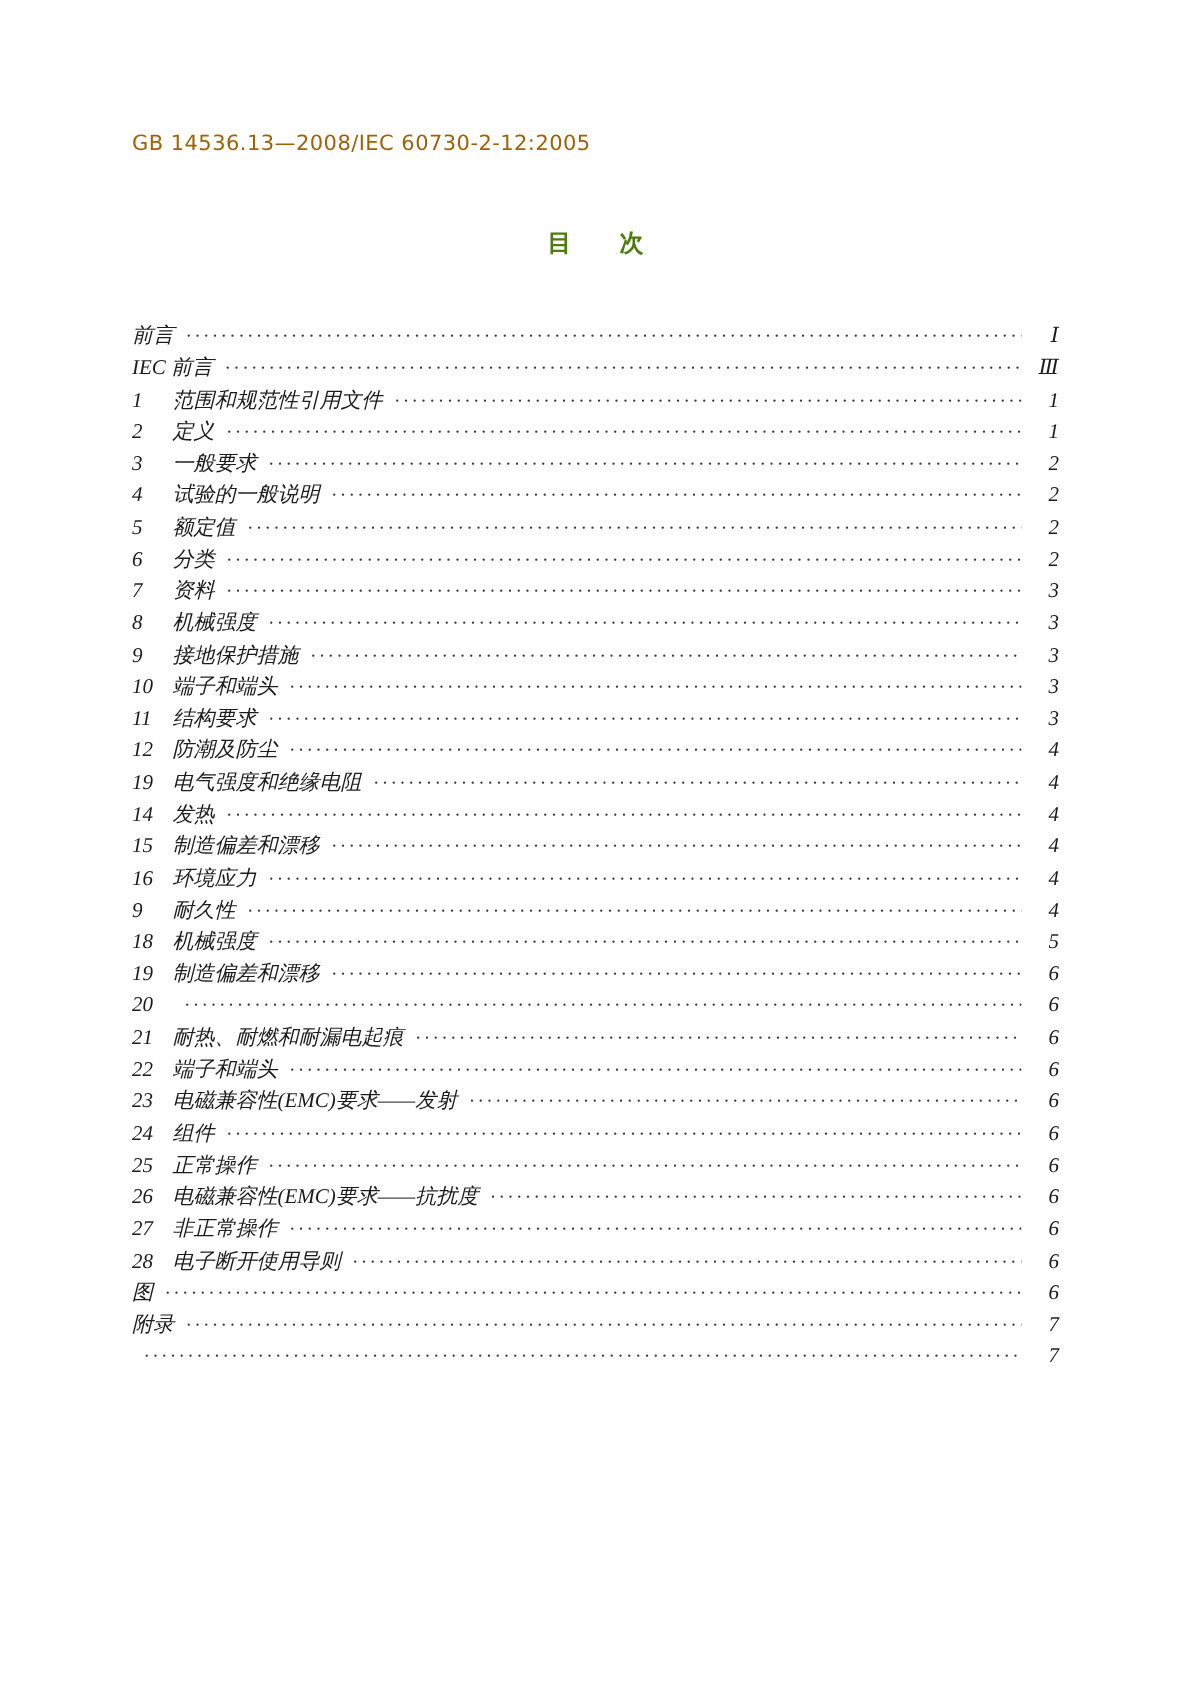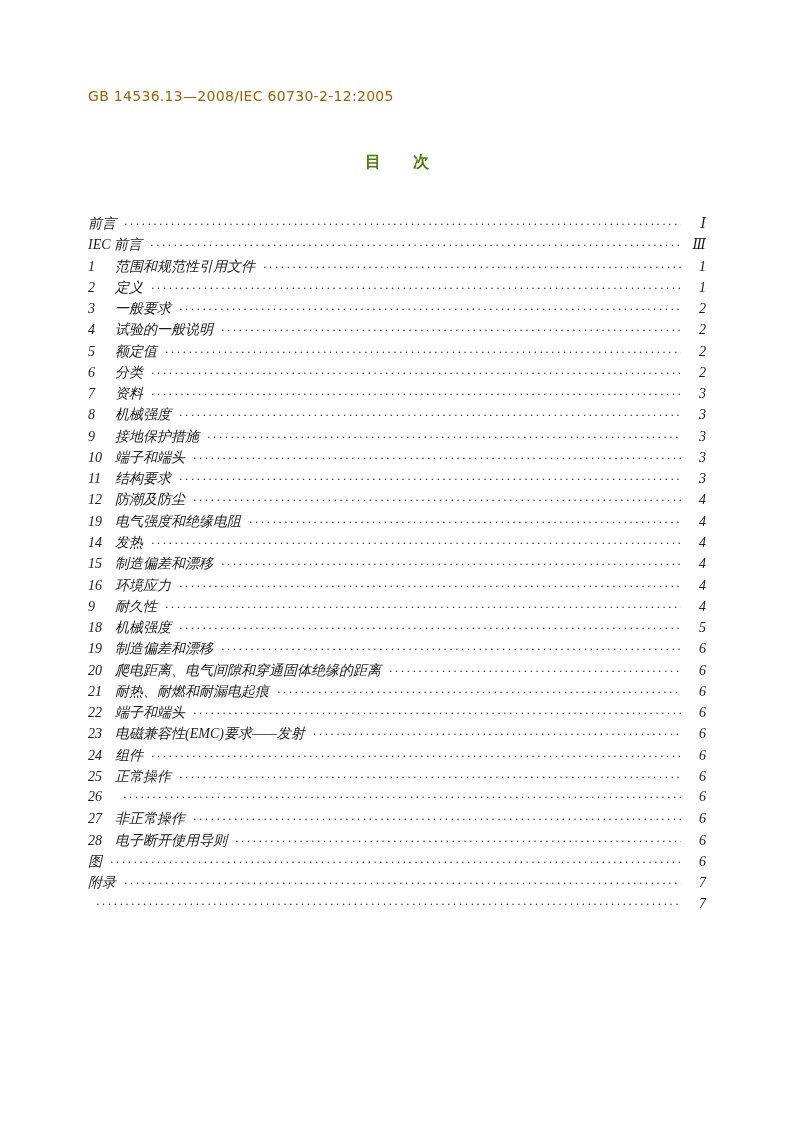--- a/index.html
+++ b/index.html
@@ -204,21 +204,20 @@
         <span class="toc-page">5</span>
       </div>
       <div class="toc-row">
         <span class="toc-num">19</span>
         <span class="toc-title">制造偏差和漂移</span>
         <span class="toc-dots">··········································································································································································</span>
         <span class="toc-page">6</span>
       </div>
       <div class="toc-row">
         <span class="toc-num">20</span>
-        <span class="toc-title">爬电距离、电气间隙和穿通固体绝缘的距离</span>
         <span class="toc-dots">··········································································································································································</span>
         <span class="toc-page">6</span>
       </div>
       <div class="toc-row">
         <span class="toc-num">21</span>
         <span class="toc-title">耐热、耐燃和耐漏电起痕</span>
         <span class="toc-dots">··········································································································································································</span>
         <span class="toc-page">6</span>
       </div>
       <div class="toc-row">
@@ -240,20 +239,21 @@
         <span class="toc-page">6</span>
       </div>
       <div class="toc-row">
         <span class="toc-num">25</span>
         <span class="toc-title">正常操作</span>
         <span class="toc-dots">··········································································································································································</span>
         <span class="toc-page">6</span>
       </div>
       <div class="toc-row">
         <span class="toc-num">26</span>
+        <span class="toc-title">电磁兼容性(EMC)要求——抗扰度</span>
         <span class="toc-dots">··········································································································································································</span>
         <span class="toc-page">6</span>
       </div>
       <div class="toc-row">
         <span class="toc-num">27</span>
         <span class="toc-title">非正常操作</span>
         <span class="toc-dots">··········································································································································································</span>
         <span class="toc-page">6</span>
       </div>
       <div class="toc-row">

